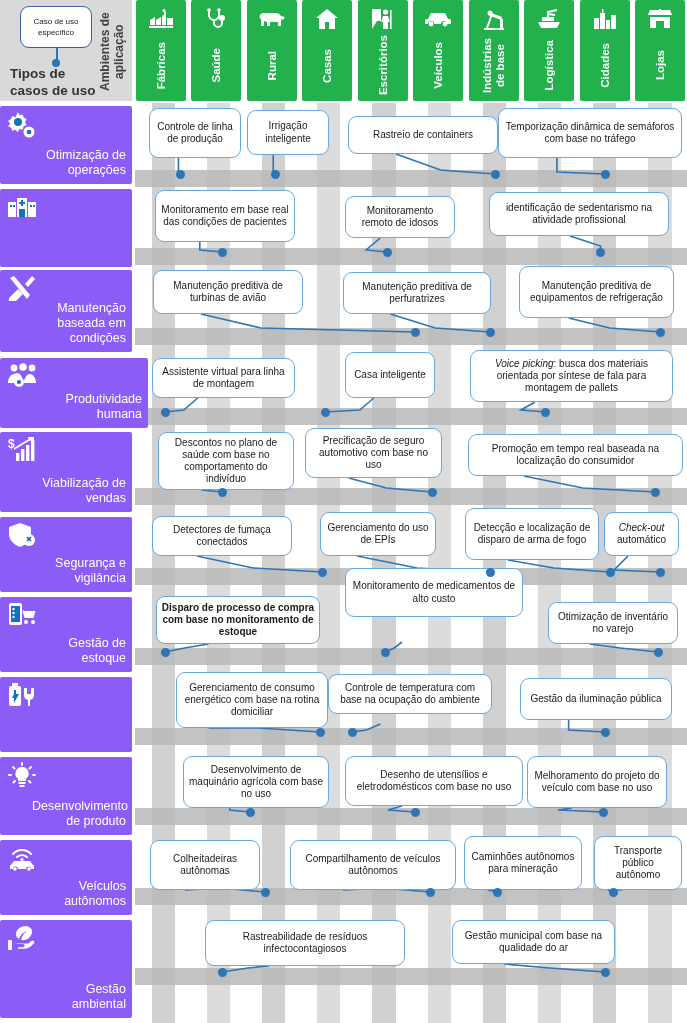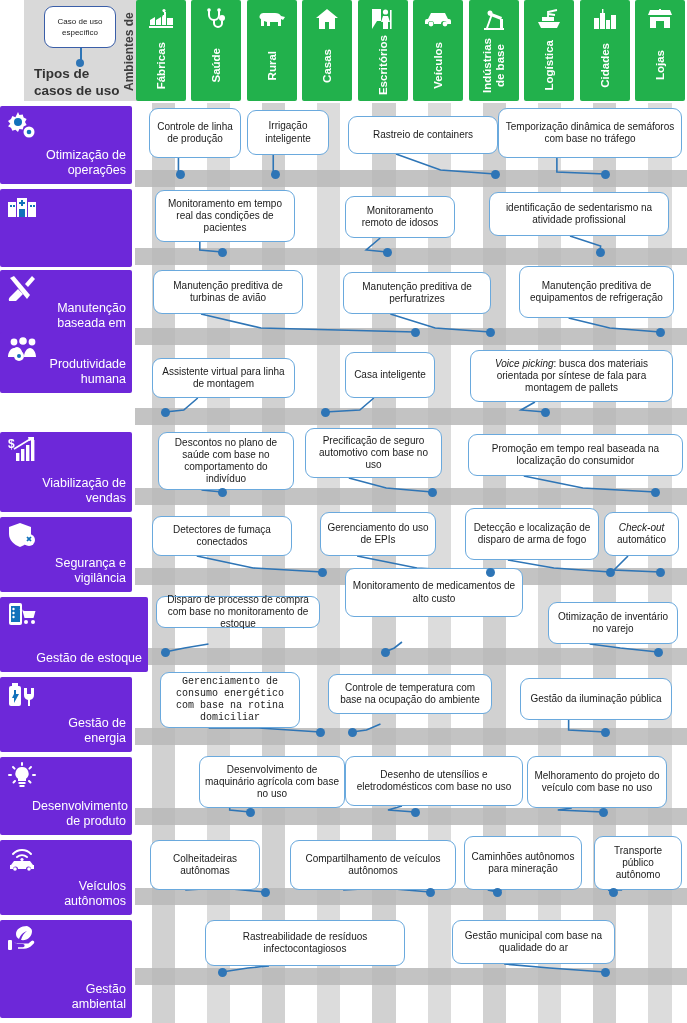--- a/index.html
+++ b/index.html
@@ -20,21 +20,20 @@
   .stripe{position:absolute;top:0;bottom:0;background:#c9c9c9;opacity:.85;}
   .stripe.light{background:#d6d6d6;}
 
   
   .hband{position:absolute;left:135px;width:552px;height:17px;background:#b8b8b8;opacity:.85;}
 
   
   .corner{
     position:absolute;left:0;top:0;width:132px;height:101px;
     background:#d9d9d9;
-    margin-left:24px;
   }
   .corner-bubble{
     position:absolute;left:20px;top:6px;width:72px;height:42px;
     border:1.4px solid #3a5ea8;border-radius:9px;background:#ffffff;
     display:flex;align-items:center;justify-content:center;text-align:center;
     font-size:8px;line-height:11px;color:#1a1a1a;padding:1px 2px;box-sizing:border-box;
   }
   .corner-stem{position:absolute;left:56px;top:48px;width:1.6px;height:13px;background:#2e75b6;}
   .corner-dot{position:absolute;left:52px;top:59px;width:8px;height:8px;border-radius:50%;background:#2e75b6;}
   .corner-title{
@@ -64,21 +63,21 @@
     position:absolute;left:0;right:0;top:32px;bottom:2px;
     display:flex;align-items:center;justify-content:center;
   }
   .colhead .lbl span{
     writing-mode:vertical-rl;transform:rotate(180deg);
     color:#ffffff;font-size:11.5px;font-weight:bold;line-height:13px;text-align:center;
   }
 
   
   .rowcell{
-    position:absolute;left:0;width:132px;background:#6d28d9;
+    position:absolute;left:0;width:132px;background:#8b5cf6;
     border-radius:2px;overflow:hidden;
   }
   .rowcell .ricon{
     position:absolute;left:5px;top:5px;width:34px;height:30px;
     display:flex;align-items:flex-start;justify-content:center;color:#ffffff;
   }
   .rowcell .rlbl{
     position:absolute;right:6px;left:32px;bottom:6px;
     text-align:right;color:#ffffff;font-size:12.5px;line-height:15px;font-weight:normal;
   }
@@ -301,21 +300,21 @@
       <div class="rowcell" style="top: 270px; height: 82px;">
         <div class="ricon">
           <svg width="28" height="26" viewBox="0 0 28 26">
             <path fill="#fff" d="M2 3l4-2 16 19-3 4z"></path>
             <path fill="#fff" d="M24 1l-7 8 3 3 7-8z"></path>
             <path fill="#fff" d="M10 14 2 22a3.5 3.5 0 0 0 5 5l8-8z"></path>
           </svg>
         </div>
         <div class="rlbl">Manutenção baseada em condições</div>
       </div>
-      <div class="rowcell" style="top: 332px; height: 61px;">
+      <div class="rowcell" style="top: 358px; height: 70px; padding-left: 16px;">
         <div class="ricon">
           <svg width="30" height="24" viewBox="0 0 30 24">
             <circle fill="#fff" cx="7" cy="5" r="3.4"></circle>
             <circle fill="#fff" cx="16" cy="4" r="3.8"></circle>
             <circle fill="#fff" cx="25" cy="5" r="3.4"></circle>
             <path fill="#fff" d="M1 20c0-5 3-9 6-9s6 4 6 9zM17 20c0-5 3-9 6-9s6 4 6 9z"></path>
             <path fill="#fff" d="M10 10c3 0 6 4 6 10H4c0-6 3-10 6-10z"></path>
             <circle fill="#fff" cx="12" cy="19" r="5"></circle>
             <circle fill="#1272bb" cx="12" cy="19" r="2"></circle>
           </svg>
@@ -339,21 +338,21 @@
       <div class="rowcell" style="top: 517px; height: 75px;">
         <div class="ricon">
           <svg width="28" height="26" viewBox="0 0 28 26">
             <path fill="#fff" d="M12 1 1 5v7c0 6 5 11 11 13 6-2 11-7 11-13V5z"></path>
             <circle fill="#fff" cx="21" cy="18" r="6"></circle>
             <path fill="#1272bb" d="M18.4 15.6l1.2-1.2 1.4 1.4 1.4-1.4 1.2 1.2-1.4 1.4 1.4 1.4-1.2 1.2-1.4-1.4-1.4 1.4-1.2-1.2 1.4-1.4z"></path>
           </svg>
         </div>
         <div class="rlbl">Segurança e vigilância</div>
       </div>
-      <div class="rowcell" style="top: 597px; height: 75px; padding-left: 16px;">
+      <div class="rowcell" style="top: 597px; height: 75px;">
         <div class="ricon">
           <svg width="28" height="26" viewBox="0 0 28 26">
             <rect fill="#fff" x="1" y="1" width="13" height="22" rx="2"></rect>
             <rect fill="#1272bb" x="3" y="4" width="9" height="16"></rect>
             <circle fill="#fff" cx="5.5" cy="7" r="1.2"></circle>
             <circle fill="#fff" cx="5.5" cy="11" r="1.2"></circle>
             <circle fill="#fff" cx="5.5" cy="15" r="1.2"></circle>
             <path fill="#fff" d="M11 7h3l2.5 9h9l2-7h-11"></path>
             <circle fill="#fff" cx="18" cy="20" r="2"></circle>
             <circle fill="#fff" cx="25" cy="20" r="2"></circle>
@@ -363,21 +362,20 @@
       </div>
       <div class="rowcell" style="top: 677px; height: 75px;">
         <div class="ricon">
           <svg width="30" height="26" viewBox="0 0 30 26">
             <rect fill="#fff" x="2" y="4" width="12" height="20" rx="2"></rect>
             <rect fill="#fff" x="5" y="1" width="6" height="3"></rect>
             <path fill="#1272bb" d="M7 8h2v4h3l-5 9v-5H5l2-4z"></path>
             <path fill="#fff" d="M17 6h3v6h4V6h3v7a5 5 0 0 1-4 5v6h-2v-6a5 5 0 0 1-4-5z"></path>
           </svg>
         </div>
-        <div class="rlbl">Gestão de energia</div>
       </div>
       <div class="rowcell" style="top: 757px; height: 78px;">
         <div class="ricon">
           <svg width="30" height="26" viewBox="0 0 30 26">
             <path fill="#fff" d="M15 5a6.5 6.5 0 0 1 4 11.7V19h-8v-2.3A6.5 6.5 0 0 1 15 5z"></path>
             <rect fill="#fff" x="11.5" y="20" width="7" height="2"></rect>
             <rect fill="#fff" x="12.5" y="23" width="5" height="2"></rect>
             <path fill="none" stroke="#fff" stroke-width="2" stroke-linecap="round" d="M15 1v2M6 5l1.6 1.6M24 5l-1.6 1.6M2 13h2M26 13h2M6.5 20.5 8 19M23.5 20.5 22 19"></path>
           </svg>
         </div>
@@ -452,21 +450,21 @@
       <div class="bubble" style="left: 247px; top: 110px; width: 82px; height: 45px; justify-content: center;">
         <span>Irrigação inteligente</span>
       </div>
       <div class="bubble" style="left: 348px; top: 116px; width: 150px; height: 38px;">
         <span>Rastreio de containers</span>
       </div>
       <div class="bubble" style="left: 498px; top: 108px; width: 184px; height: 50px;">
         <span>Temporização dinâmica de semáforos com base no tráfego</span>
       </div>
       <div class="bubble" style="left: 155px; top: 190px; width: 140px; height: 52px;">
-        <span>Monitoramento em tempo real das condições de pacientes</span>
+        <span>Monitoramento em base real das condições de pacientes</span>
       </div>
       <div class="bubble" style="left: 345px; top: 196px; width: 110px; height: 42px;">
         <span>Monitoramento remoto de idosos</span>
       </div>
       <div class="bubble" style="left: 489px; top: 192px; width: 180px; height: 44px;">
         <span>identificação de sedentarismo na atividade profissional</span>
       </div>
       <div class="bubble" style="left: 153px; top: 270px; width: 150px; height: 44px;">
         <span>Manutenção preditiva de turbinas de avião</span>
       </div>
@@ -499,39 +497,39 @@
       </div>
       <div class="bubble" style="left: 320px; top: 512px; width: 116px; height: 44px;">
         <span>Gerenciamento do uso de EPIs</span>
       </div>
       <div class="bubble" style="left: 465px; top: 508px; width: 134px; height: 52px;">
         <span>Detecção e localização de disparo de arma de fogo</span>
       </div>
       <div class="bubble" style="left: 604px; top: 512px; width: 75px; height: 44px;">
         <span><i>Check-out</i> automático</span>
       </div>
-      <div class="bubble" style="left: 156px; top: 596px; width: 164px; height: 32px;">
+      <div class="bubble" style="left: 156px; top: 596px; width: 164px; height: 48px; font-weight: bold;">
         <span>Disparo de processo de compra com base no monitoramento de estoque</span>
       </div>
       <div class="bubble" style="left: 345px; top: 568px; width: 178px; height: 49px;">
         <span>Monitoramento de medicamentos de alto custo</span>
       </div>
       <div class="bubble" style="left: 548px; top: 602px; width: 130px; height: 42px;">
         <span>Otimização de inventário no varejo</span>
       </div>
-      <div class="bubble" style="left: 160px; top: 672px; width: 140px; height: 56px; font-family: Liberation Mono, monospace;">
+      <div class="bubble" style="left: 176px; top: 672px; width: 152px; height: 56px;">
         <span>Gerenciamento de consumo energético com base na rotina domiciliar</span>
       </div>
       <div class="bubble" style="left: 328px; top: 674px; width: 164px; height: 40px;">
         <span>Controle de temperatura com base na ocupação do ambiente</span>
       </div>
       <div class="bubble" style="left: 520px; top: 678px; width: 152px; height: 42px;">
         <span>Gestão da iluminação pública</span>
       </div>
-      <div class="bubble" style="left: 183px; top: 756px; width: 146px; height: 52px; margin-left: 16px;">
+      <div class="bubble" style="left: 183px; top: 756px; width: 146px; height: 52px;">
         <span>Desenvolvimento de maquinário agrícola com base no uso</span>
       </div>
       <div class="bubble" style="left: 345px; top: 756px; width: 178px; height: 50px;">
         <span>Desenho de utensílios e eletrodomésticos com base no uso</span>
       </div>
       <div class="bubble" style="left: 527px; top: 756px; width: 140px; height: 52px;">
         <span>Melhoramento do projeto do veículo com base no uso</span>
       </div>
       <div class="bubble" style="left: 150px; top: 840px; width: 110px; height: 50px;">
         <span>Colheitadeiras autônomas</span>

